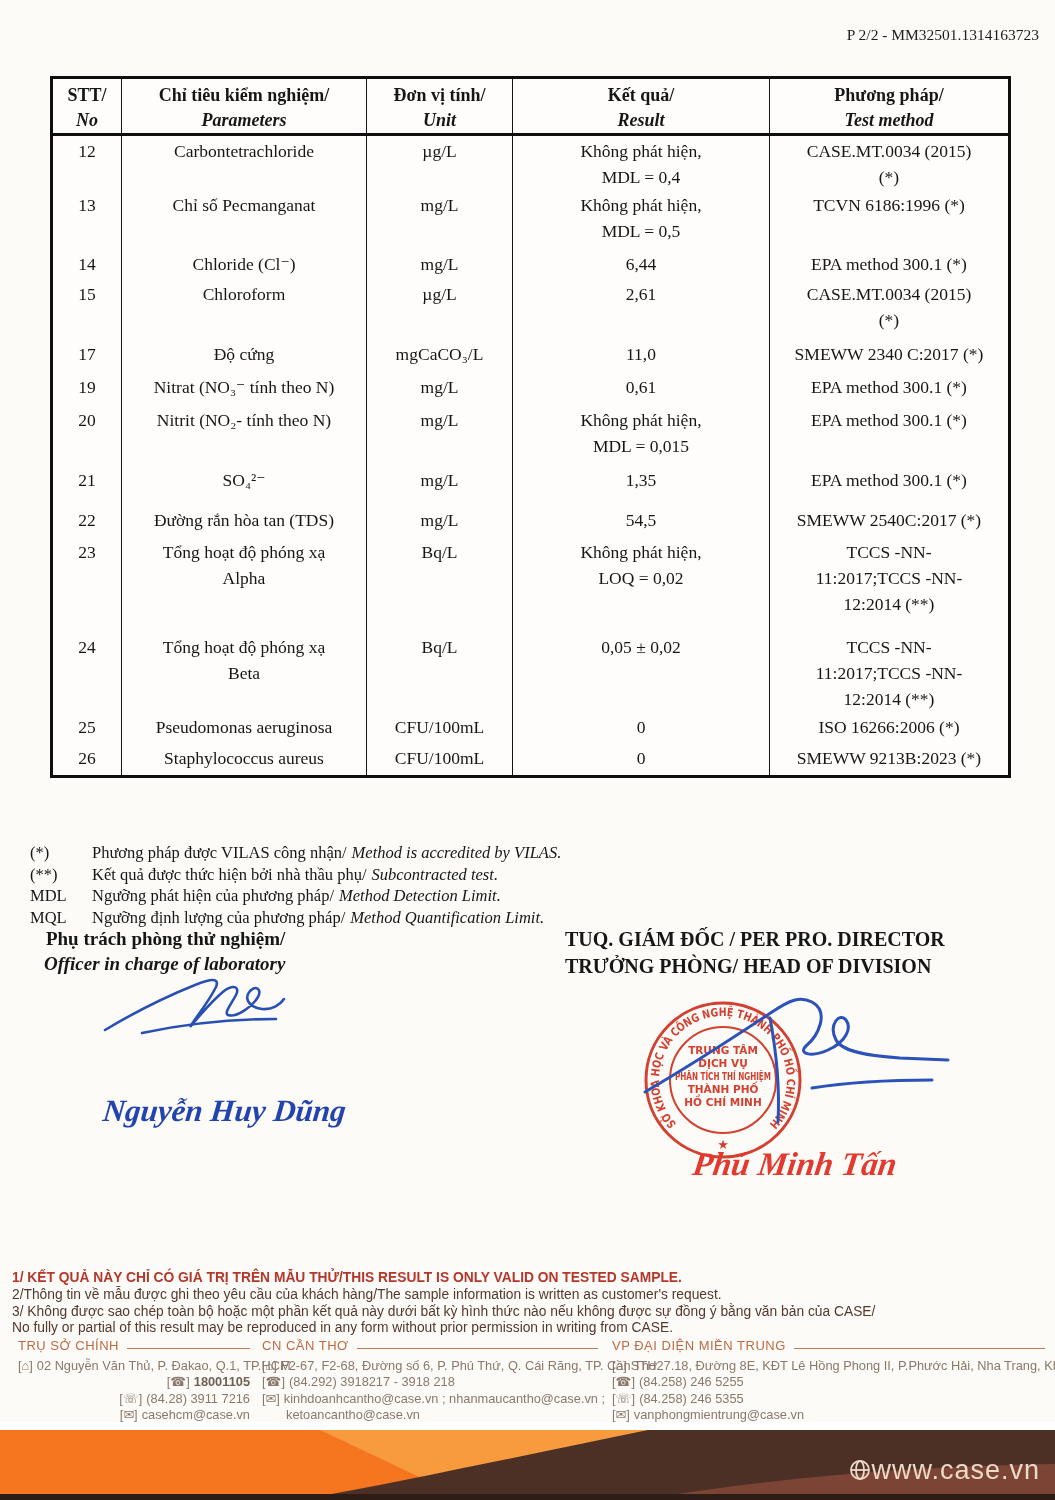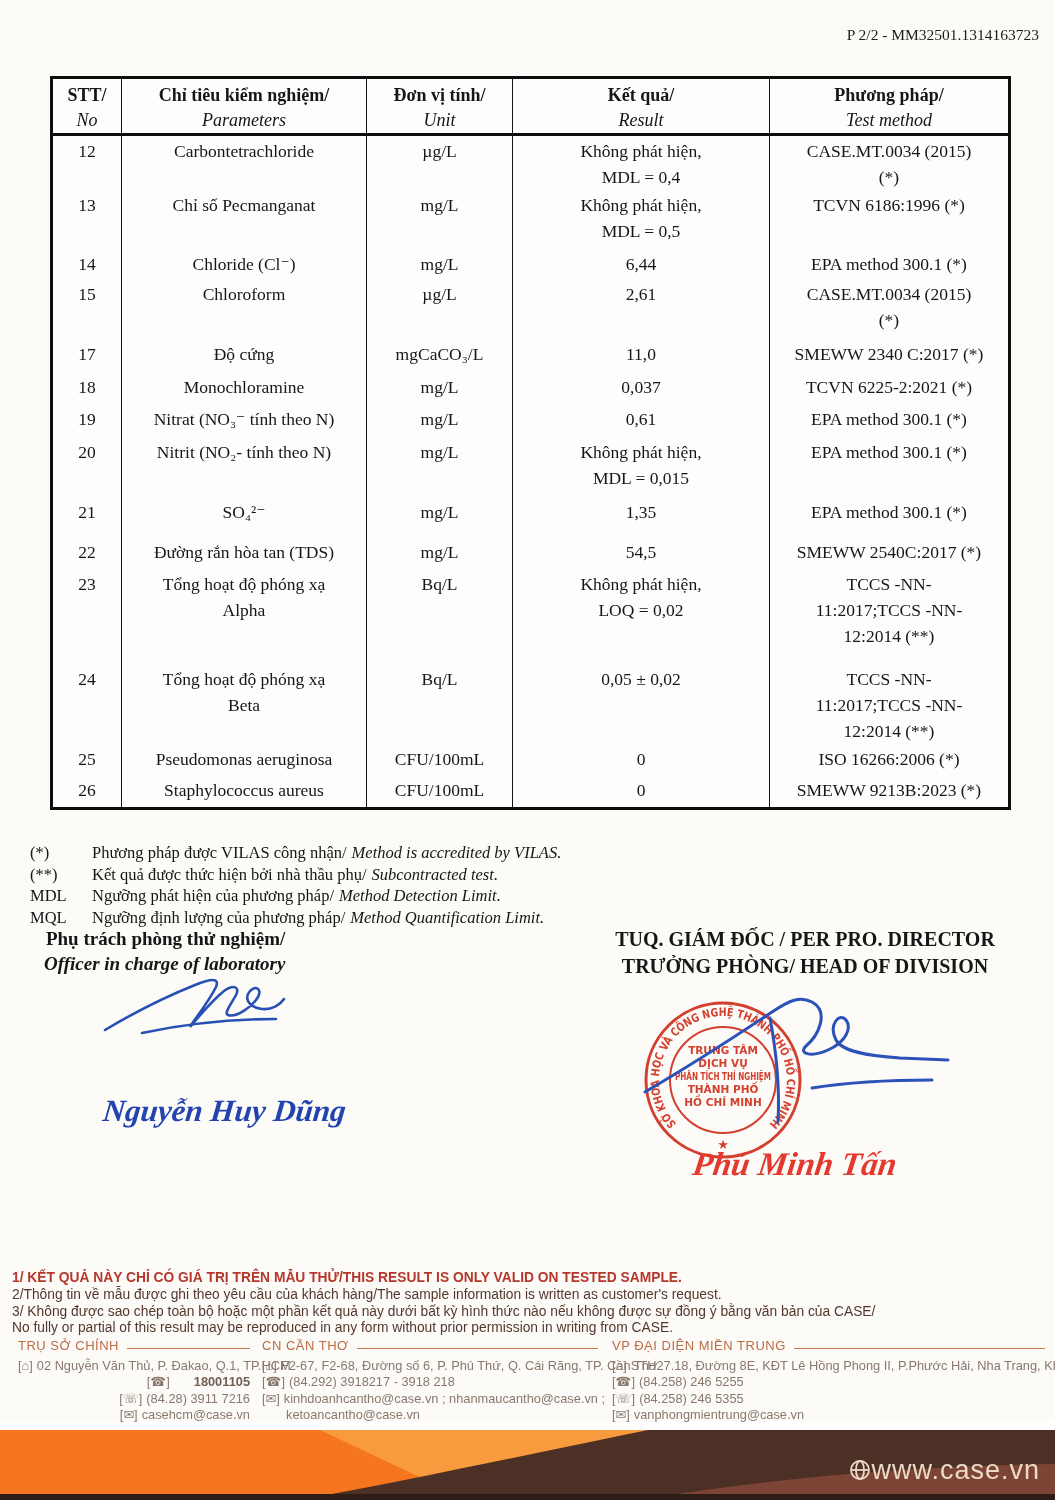--- a/index.html
+++ b/index.html
@@ -8,50 +8,50 @@
   .pageref{position:absolute;top:26px;right:16px;font-size:15.5px;color:#1c1c1c;}
   
   table.results{position:absolute;left:50px;top:48px;border-collapse:collapse;table-layout:fixed;
         border:3px solid #0e0e0e;background:#fefdfb;margin-top:28px;}
   table.results th, table.results td{border-left:1.6px solid #141414;vertical-align:top;
         text-align:center;white-space:pre-line;padding:2px 4px 0 4px;}
   table.results th:first-child, table.results td:first-child{border-left:none;}
   table.results th{border-bottom:3px solid #0e0e0e;font-size:18px;line-height:25px;padding-top:4px;}
   table.results td{font-size:17.5px;line-height:26px;}
   .h-vi{font-weight:bold;display:block;}
-  .h-en{font-weight:normal;font-style:italic;display:block;}
+  .h-en{font-weight:bold;font-style:italic;display:block;}
   
   .footnotes{position:absolute;left:30px;top:842px;width:960px;font-size:16.5px;}
   .fn-line{display:flex;line-height:21.5px;}
   .fn-code{width:62px;flex:none;}
   .fn-en{font-style:italic;}
   .fn-vi{margin-right:5px;}
   
   .sig-left-title{position:absolute;left:44px;top:926px;font-size:19px;font-weight:bold;line-height:25px;text-align:right;}
   .sig-left-title .en{font-style:italic;}
-  .sig-right-title{position:absolute;left:565px;top:926px;width:480px;text-align:center;
+  .sig-right-title{position:absolute;left:565px;top:926px;width:480px;
         font-size:20px;font-weight:bold;line-height:27px;}
   .name-blue{position:absolute;left:103px;top:1093px;font-size:31px;font-weight:bold;font-style:italic;
         color:#2343ae;transform:skewX(-6deg);}
   .name-red{position:absolute;left:693px;top:1146px;font-size:33px;font-weight:bold;font-style:italic;
         color:#e3392e;transform:skewX(-8deg);}
   svg{position:absolute;}
   
   .notes{position:absolute;left:12px;top:1270px;width:1035px;
         font-family:Liberation Sans, sans-serif;font-size:13.8px;line-height:16.8px;color:#54382d;}
   .note-strong{color:#b5372b;font-weight:bold;}
   
   .contacts{position:absolute;top:1338px;left:0;width:1055px;height:84px;
         font-family:"Liberation Sans","DejaVu Sans",sans-serif;color:#8a786c;font-size:12.8px;line-height:16.5px;}
   .ccol{position:absolute;top:0;}
   .clabel{display:flex;align-items:center;color:#bb6b44;font-size:13px;letter-spacing:.5px;margin-bottom:3px;}
   .crule{flex:1;border-bottom:1.2px solid #c07a52;margin-left:8px;transform:translateY(2px);}
   .cline{white-space:nowrap;}
   .cline .ic{margin-right:4px;}
-  .cbold{font-weight:bold;color:#6f6054;margin-left:20px;}
+  .cbold{font-weight:bold;color:#6f6054;}
   .cindent{padding-left:24px;}
 </style>
 </head>
 <body>
 
 <div class="page">
 
   <div class="pageref">P 2/2 - MM32501.1314163723</div>
 
   <table class="results">
@@ -104,27 +104,20 @@
           <td>CASE.MT.0034 (2015)
 (*)</td>
         </tr>
         <tr style="height: 33px;">
           <td>17</td>
           <td>Độ cứng</td>
           <td>mgCaCO₃/L</td>
           <td>11,0</td>
           <td>SMEWW 2340 C:2017 (*)</td>
         </tr>
-        <tr style="height: 32px;">
-          <td>18</td>
-          <td>Monochloramine</td>
-          <td>mg/L</td>
-          <td>0,037</td>
-          <td>TCVN 6225-2:2021 (*)</td>
-        </tr>
         <tr style="height: 33px;">
           <td>19</td>
           <td>Nitrat (NO₃⁻ tính theo N)</td>
           <td>mg/L</td>
           <td>0,61</td>
           <td>EPA method 300.1 (*)</td>
         </tr>
         <tr style="height: 60px;">
           <td>20</td>
           <td>Nitrit (NO₂- tính theo N)</td>

